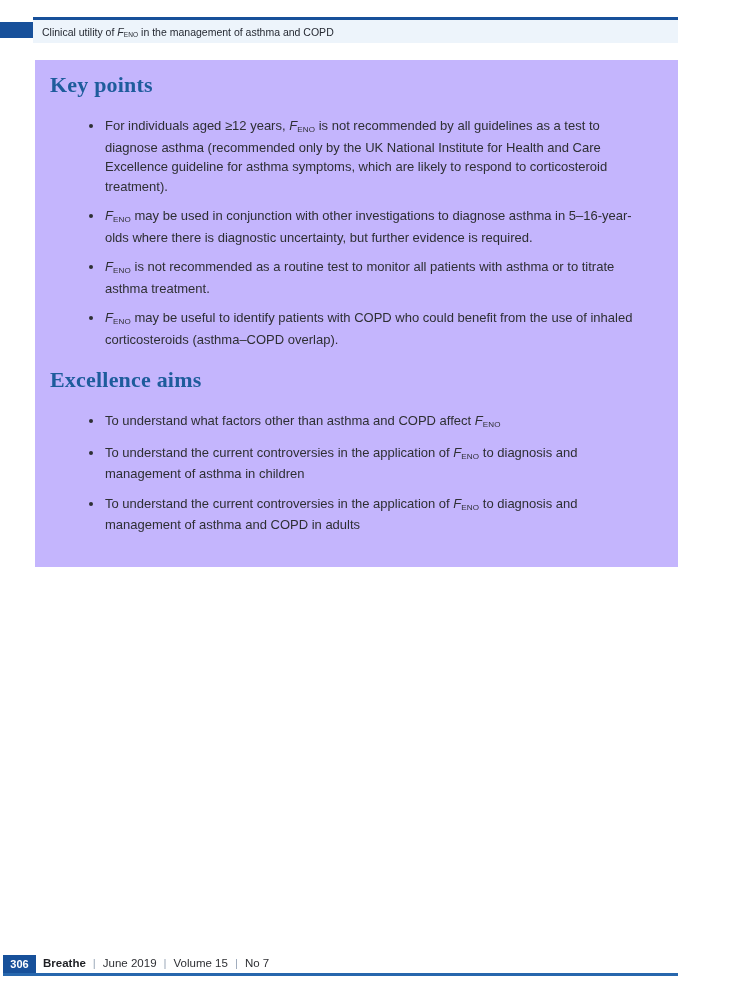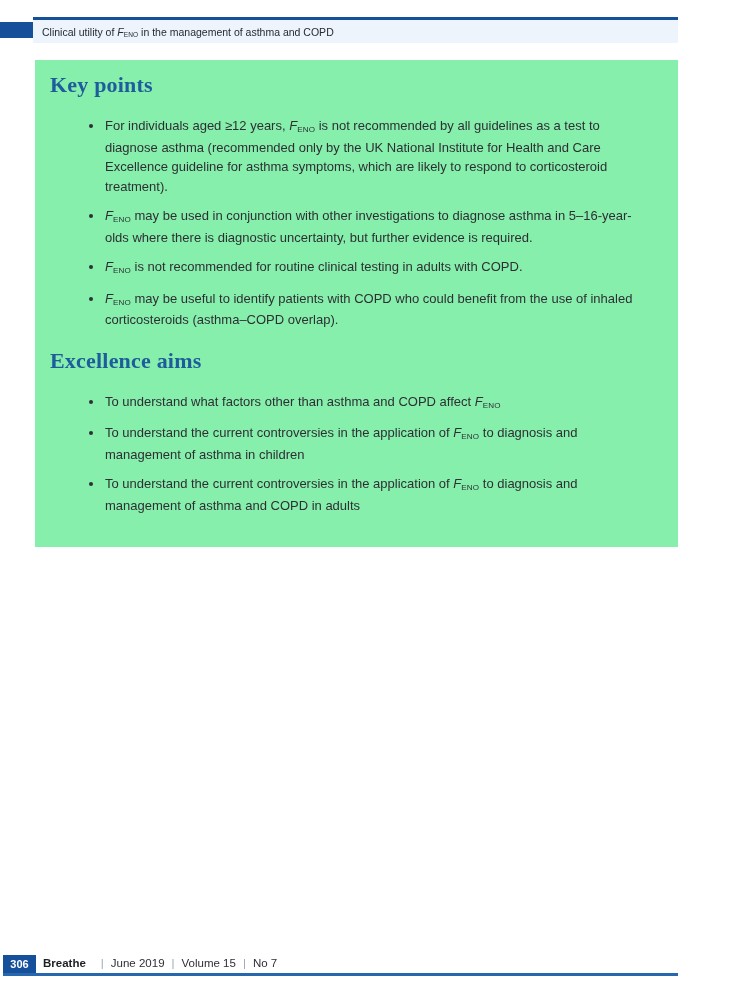--- a/index.html
+++ b/index.html
@@ -30,21 +30,21 @@
   .edge-marker {
     position: absolute; left: 0; top: 22px;
     width: 33px; height: 16px;
     background: #17509A;
   }
 
   
   .panel {
     position: absolute; left: 35px; top: 60px;
     width: 643px; min-height: 433px;
-    background: #86efac;
+    background: #c4b5fd;
     box-sizing: border-box;
     padding: 2px 14px 14px 15px;
   }
   .panel h2 {
     font-family: "Liberation Serif", "DejaVu Serif", serif;
     font-weight: 600;
     font-size: 22px;
     color: #1E5C9C;
     margin: 15px 0 13px 0;
     letter-spacing: 0.2px;
@@ -81,21 +81,21 @@
     width: 33px; height: 18px;
     background: #17509A;
     color: #ffffff;
     font-size: 11px; font-weight: bold;
     display: flex; align-items: center; justify-content: center;
   }
   .footer-text {
     position: absolute; left: 43px; top: 957px;
     font-size: 11.5px;
     color: #2E2F33;
-    display: flex; align-items: center; gap: 15px;
+    display: flex; align-items: center; gap: 7px;
   }
   .footer-text .journal { font-weight: bold; color: #1E1F23; }
   .footer-text .sep { color: #9AA7B8; }
   .footer-rule {
     position: absolute; left: 3px; top: 973px;
     width: 675px; height: 3px;
     background: #2767AD;
   }
 </style>
 </head>
@@ -107,21 +107,21 @@
 </div>
 <div class="edge-marker"></div>
 
 <div class="panel">
   <div id="sections">
       <section>
         <h2>Key points</h2>
         <ul>
           <li>For individuals aged ≥12 years, <span class="feno"><i>F</i><sub>ENO</sub></span> is not recommended by all guidelines as a test to diagnose asthma (recommended only by the UK National Institute for Health and Care Excellence guideline for asthma symptoms, which are likely to respond to corticosteroid treatment).</li>
           <li><span class="feno"><i>F</i><sub>ENO</sub></span> may be used in conjunction with other investigations to diagnose asthma in 5–16-year-olds where there is diagnostic uncertainty, but further evidence is required.</li>
-          <li><span class="feno"><i>F</i><sub>ENO</sub></span> is not recommended for routine clinical testing in adults with COPD.</li>
+          <li><span class="feno"><i>F</i><sub>ENO</sub></span> is not recommended as a routine test to monitor all patients with asthma or to titrate asthma treatment.</li>
           <li><span class="feno"><i>F</i><sub>ENO</sub></span> may be useful to identify patients with COPD who could benefit from the use of inhaled corticosteroids (asthma–COPD overlap).</li>
         </ul>
       </section>
       <section>
         <h2>Excellence aims</h2>
         <ul>
           <li>To understand what factors other than asthma and COPD affect <span class="feno"><i>F</i><sub>ENO</sub></span></li>
           <li>To understand the current controversies in the application of <span class="feno"><i>F</i><sub>ENO</sub></span> to diagnosis and management of asthma in children</li>
           <li>To understand the current controversies in the application of <span class="feno"><i>F</i><sub>ENO</sub></span> to diagnosis and management of asthma and COPD in adults</li>
         </ul>

